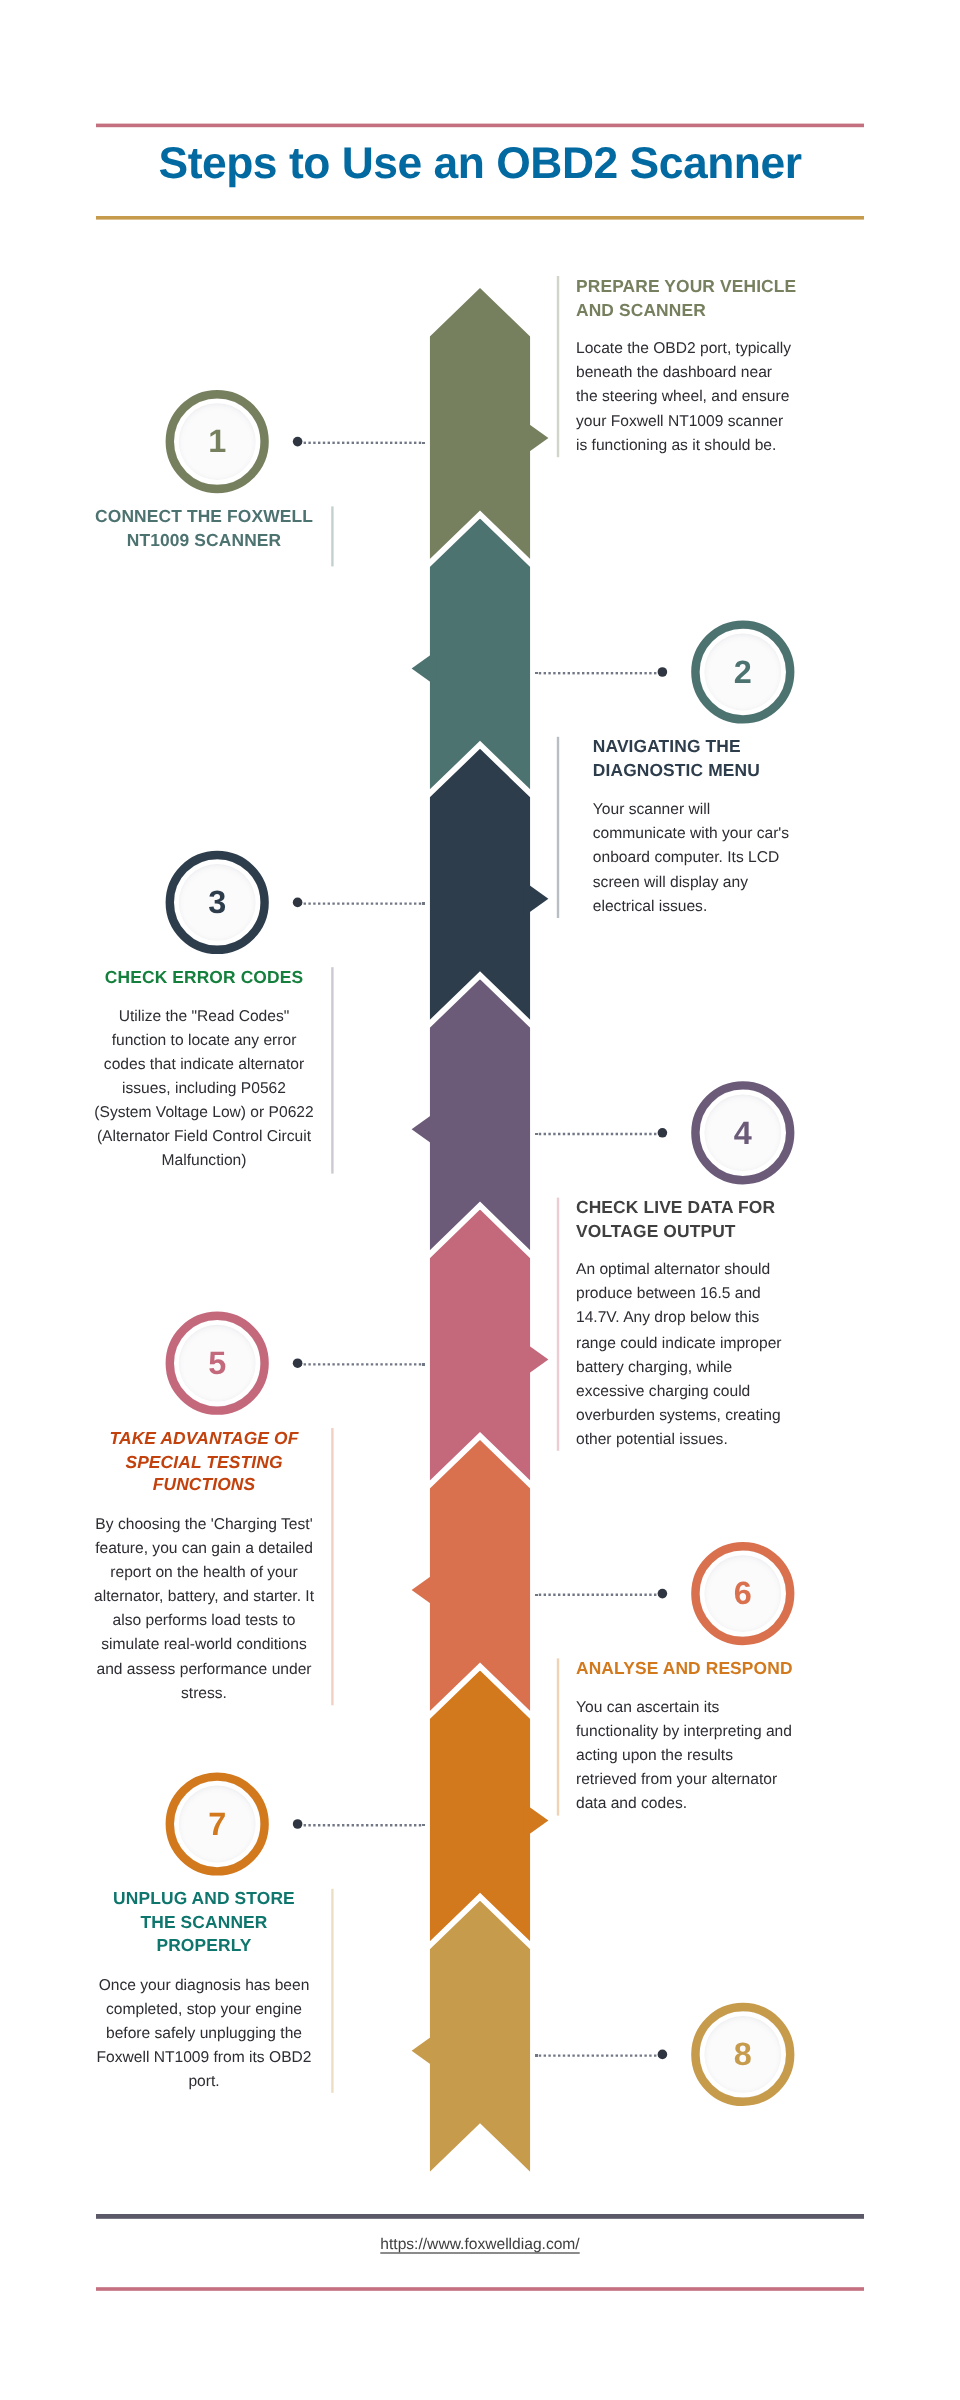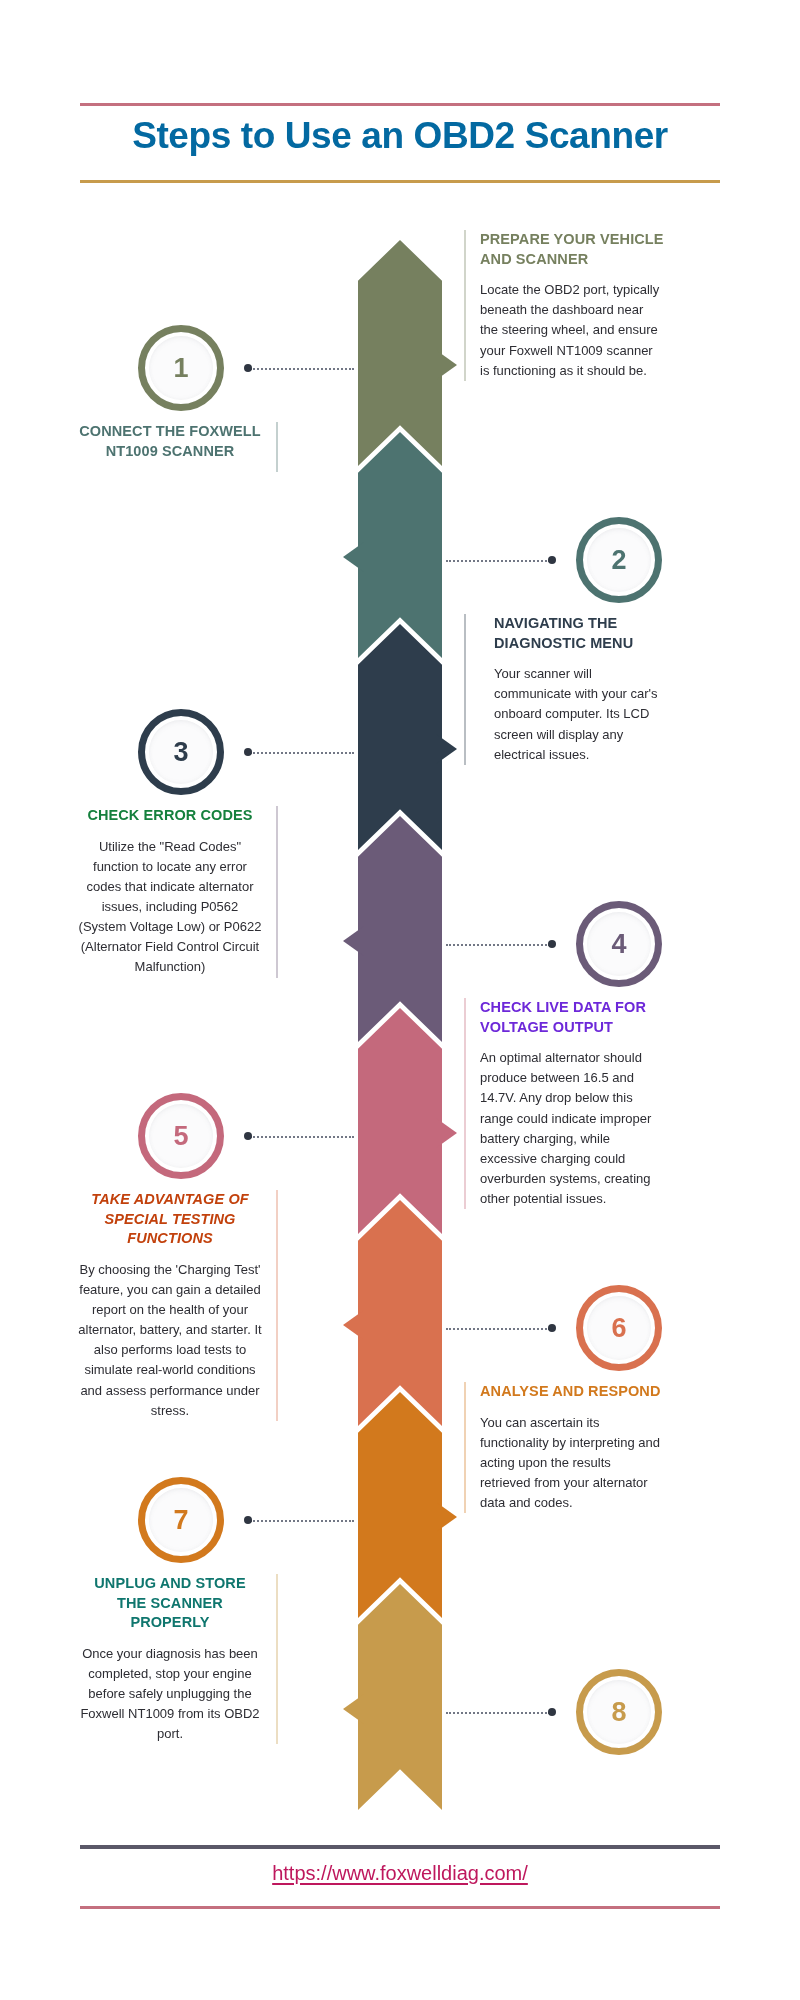--- a/index.html
+++ b/index.html
@@ -136,22 +136,22 @@
     width: 640px;
     height: 4px;
     background: #5b5868;
   }
   .footer-url {
     position: absolute;
     left: 80px;
     top: 1862px;
     width: 640px;
     text-align: center;
-    font-size: 20px;
-    color: #be185d;
+    font-size: 13px;
+    color: #404040;
     text-decoration: underline;
     text-underline-offset: 3px;
   }
   .footer-rule2 {
     position: absolute;
     left: 80px;
     top: 1906px;
     width: 640px;
     height: 3px;
     background: #c4707f;
@@ -224,21 +224,21 @@
         <p>Utilize the "Read Codes" function to locate any error codes that indicate alternator issues, including P0562 (System Voltage Low) or P0622 (Alternator Field Control Circuit Malfunction)</p>
       </div>
       <div class="pointer right" style="top: 1118px; left: 436px; border-left-color: rgb(196, 105, 124);"></div>
       <div class="badge" style="left: 138px; top: 1093px;">
         <div class="ring" style="border-color: rgb(196, 105, 124);"></div>
         <div class="num" style="color: rgb(196, 105, 124);">5</div>
       </div>
       <div class="connector" style="top: 1136px; left: 250px; width: 104px;"></div>
       <div class="dot" style="top: 1132px; left: 244px;"></div>
       <div class="block right" style="top: 998px; left: 464px; border-color: rgba(196, 105, 124, 0.333);">
-        <h3 style="color: #6d28d9;">CHECK LIVE DATA FOR VOLTAGE OUTPUT</h3>
+        <h3 style="color: #404040;">CHECK LIVE DATA FOR VOLTAGE OUTPUT</h3>
         <p>An optimal alternator should produce between 16.5 and 14.7V. Any drop below this range could indicate improper battery charging, while excessive charging could overburden systems, creating other potential issues.</p>
       </div>
       <div class="pointer left" style="top: 1310px; left: 343px; border-right-color: rgb(217, 113, 79);"></div>
       <div class="badge" style="left: 576px; top: 1285px;">
         <div class="ring" style="border-color: rgb(217, 113, 79);"></div>
         <div class="num" style="color: rgb(217, 113, 79);">6</div>
       </div>
       <div class="connector" style="top: 1328px; left: 446px; width: 104px;"></div>
       <div class="dot" style="top: 1324px; left: 548px;"></div>
       <div class="block left" style="top: 1190px; left: 78px; border-color: rgba(217, 113, 79, 0.333);">

